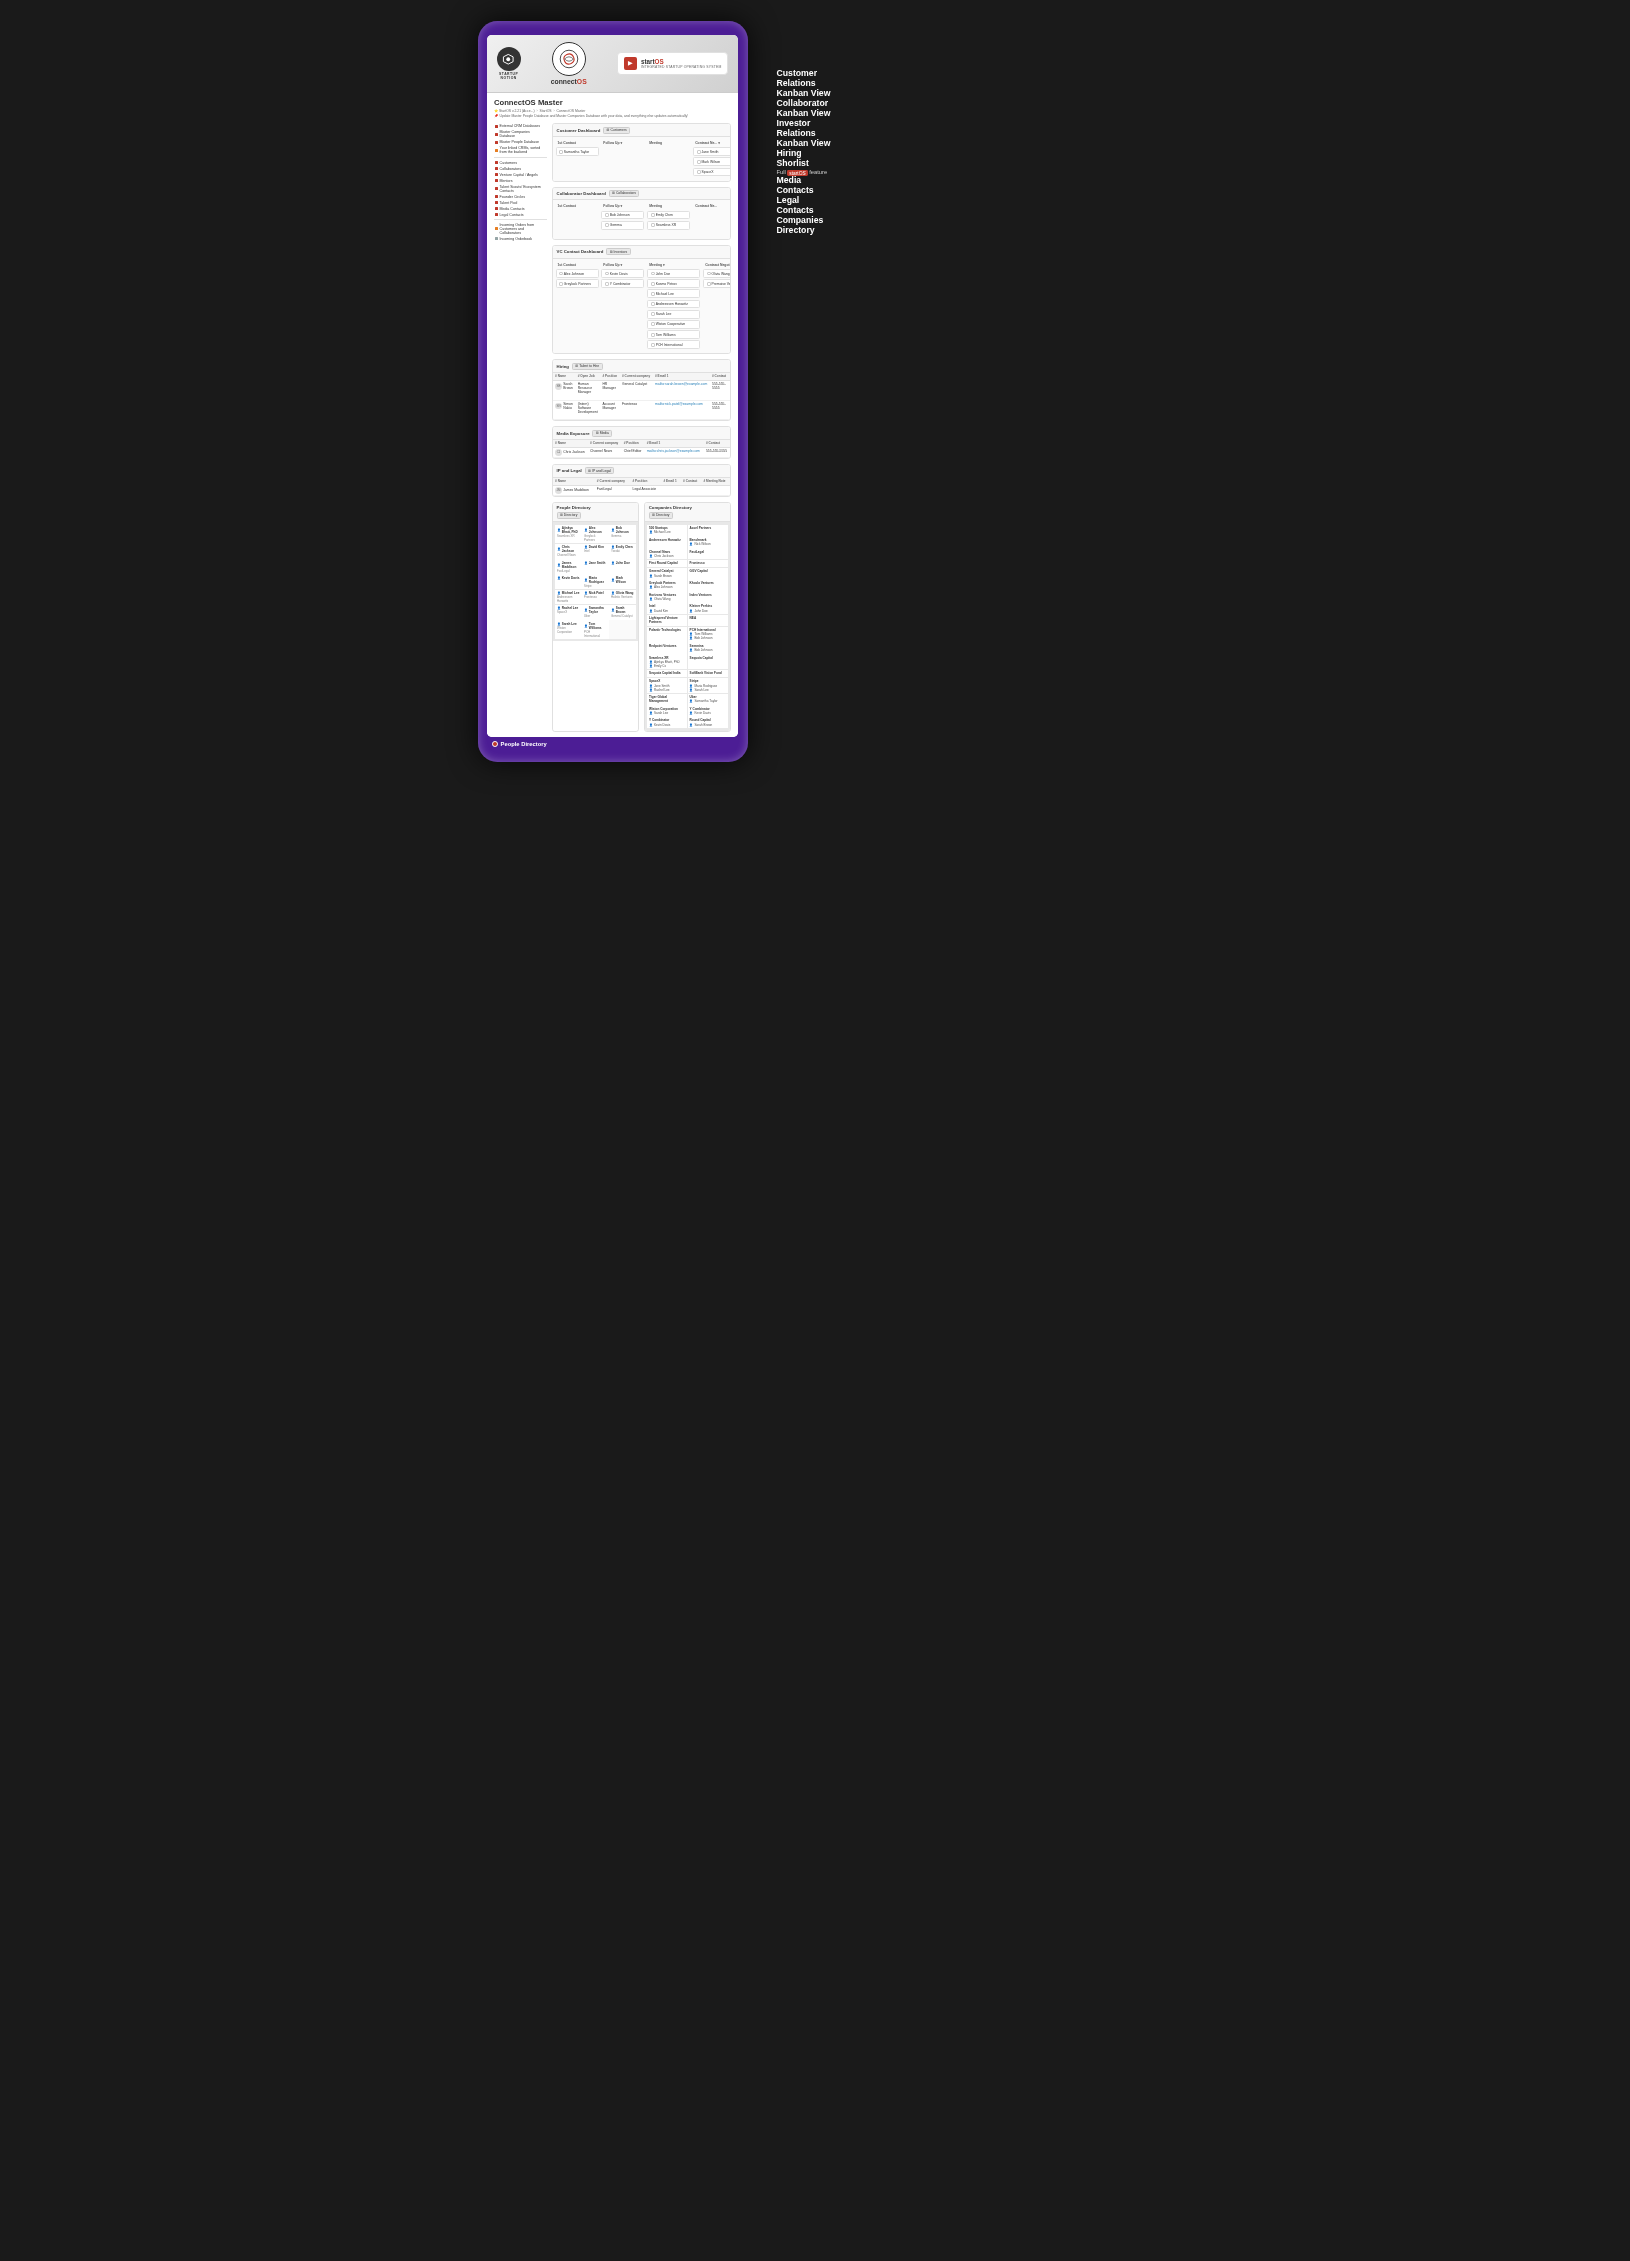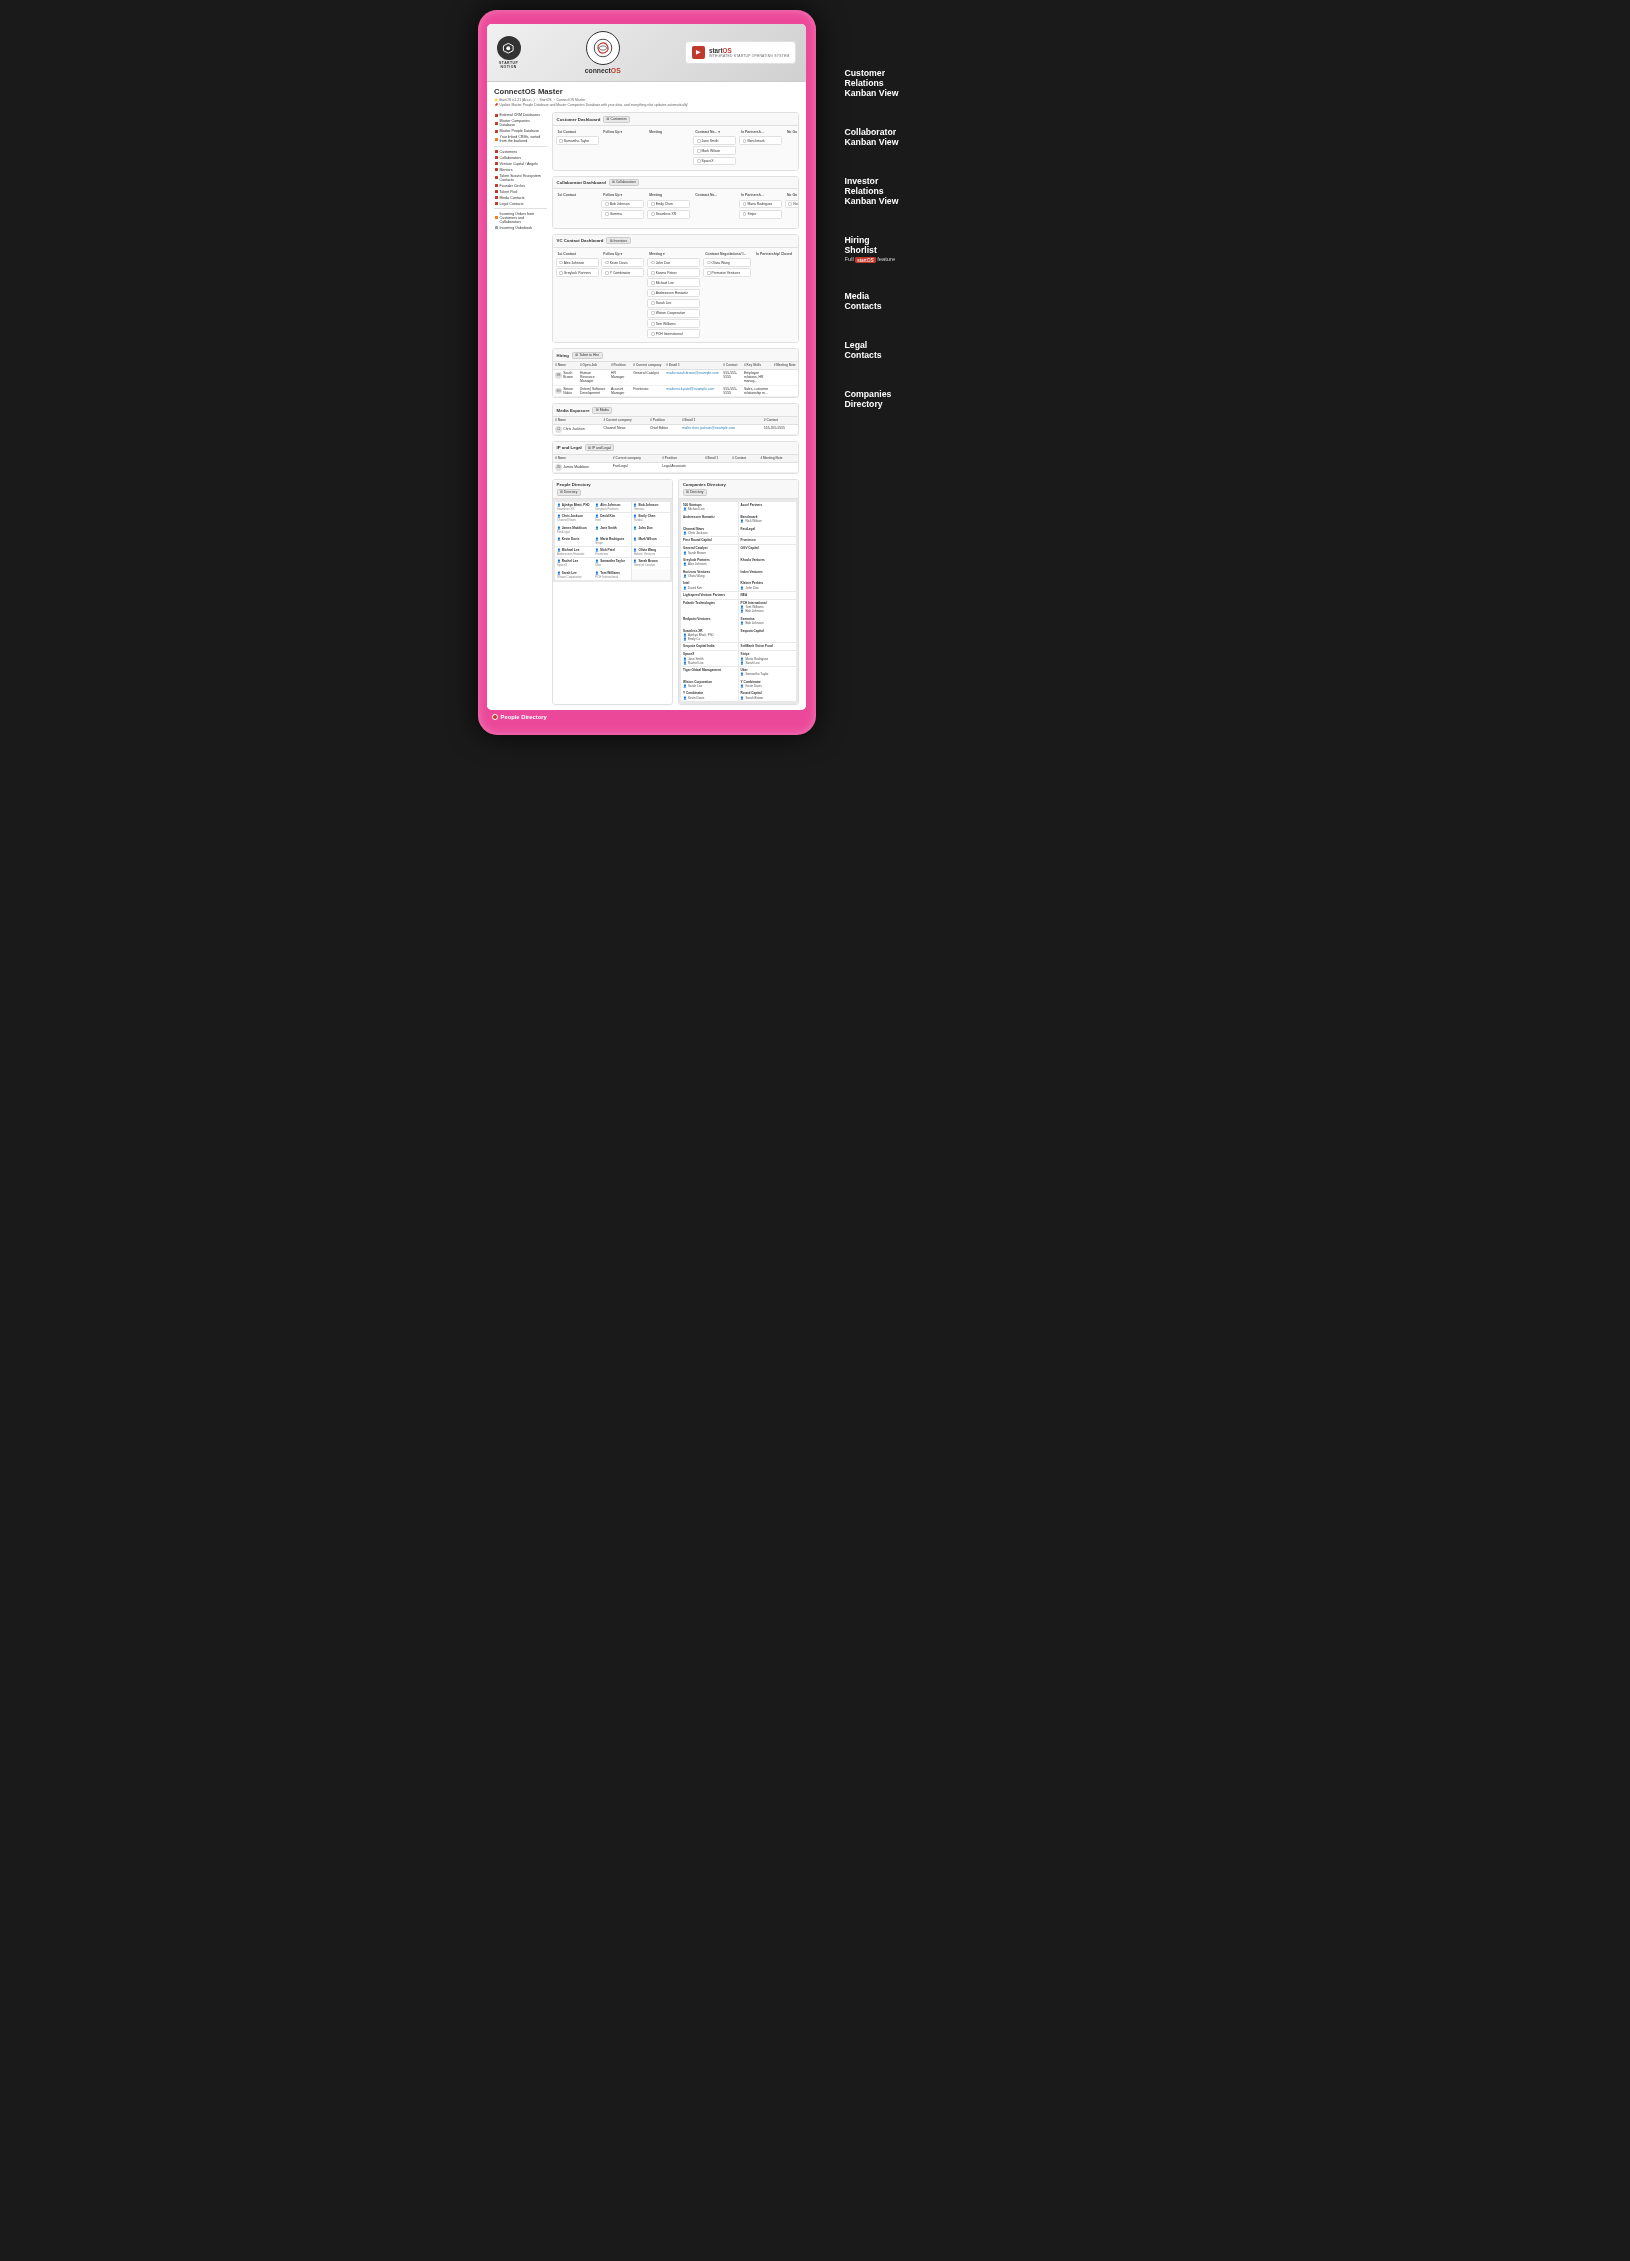--- a/index.html
+++ b/index.html
@@ -16,27 +16,28 @@
     .outer-wrapper {
       display: flex;
       gap: 29px;
       align-items: flex-start;
       max-width: 675px;
       width: 100%;
     }
 
     
     .tablet-device {
-      background: #ec4899;
+      background: #4c1d95;
       border-radius: 19.3px;
       padding: 14.5px 9.6px;
       box-shadow: 0 0 29px rgba(0,0,0,0.8), inset 0 0 9.6px rgba(255,255,255,0.3);
-      width: 338px;
+      width: 270px;
       flex-shrink: 0;
       position: relative;
+      margin-top: 11px;
     }
 
     .tablet-screen {
       background: #fff;
       border-radius: 4.8px;
       overflow: hidden;
       width: 100%;
     }
 
     
@@ -433,21 +434,20 @@
       color: #555;
       display: flex;
       align-items: center;
       gap: 1px;
     }
 
     
     .right-labels {
       display: flex;
       flex-direction: column;
-      gap: 29px;
       padding-top: 58px;
       flex-shrink: 0;
     }
 
     .right-label {
       font-size: 8.7px;
       font-weight: 900;
       color: white;
       text-align: left;
       max-width: 121px;

